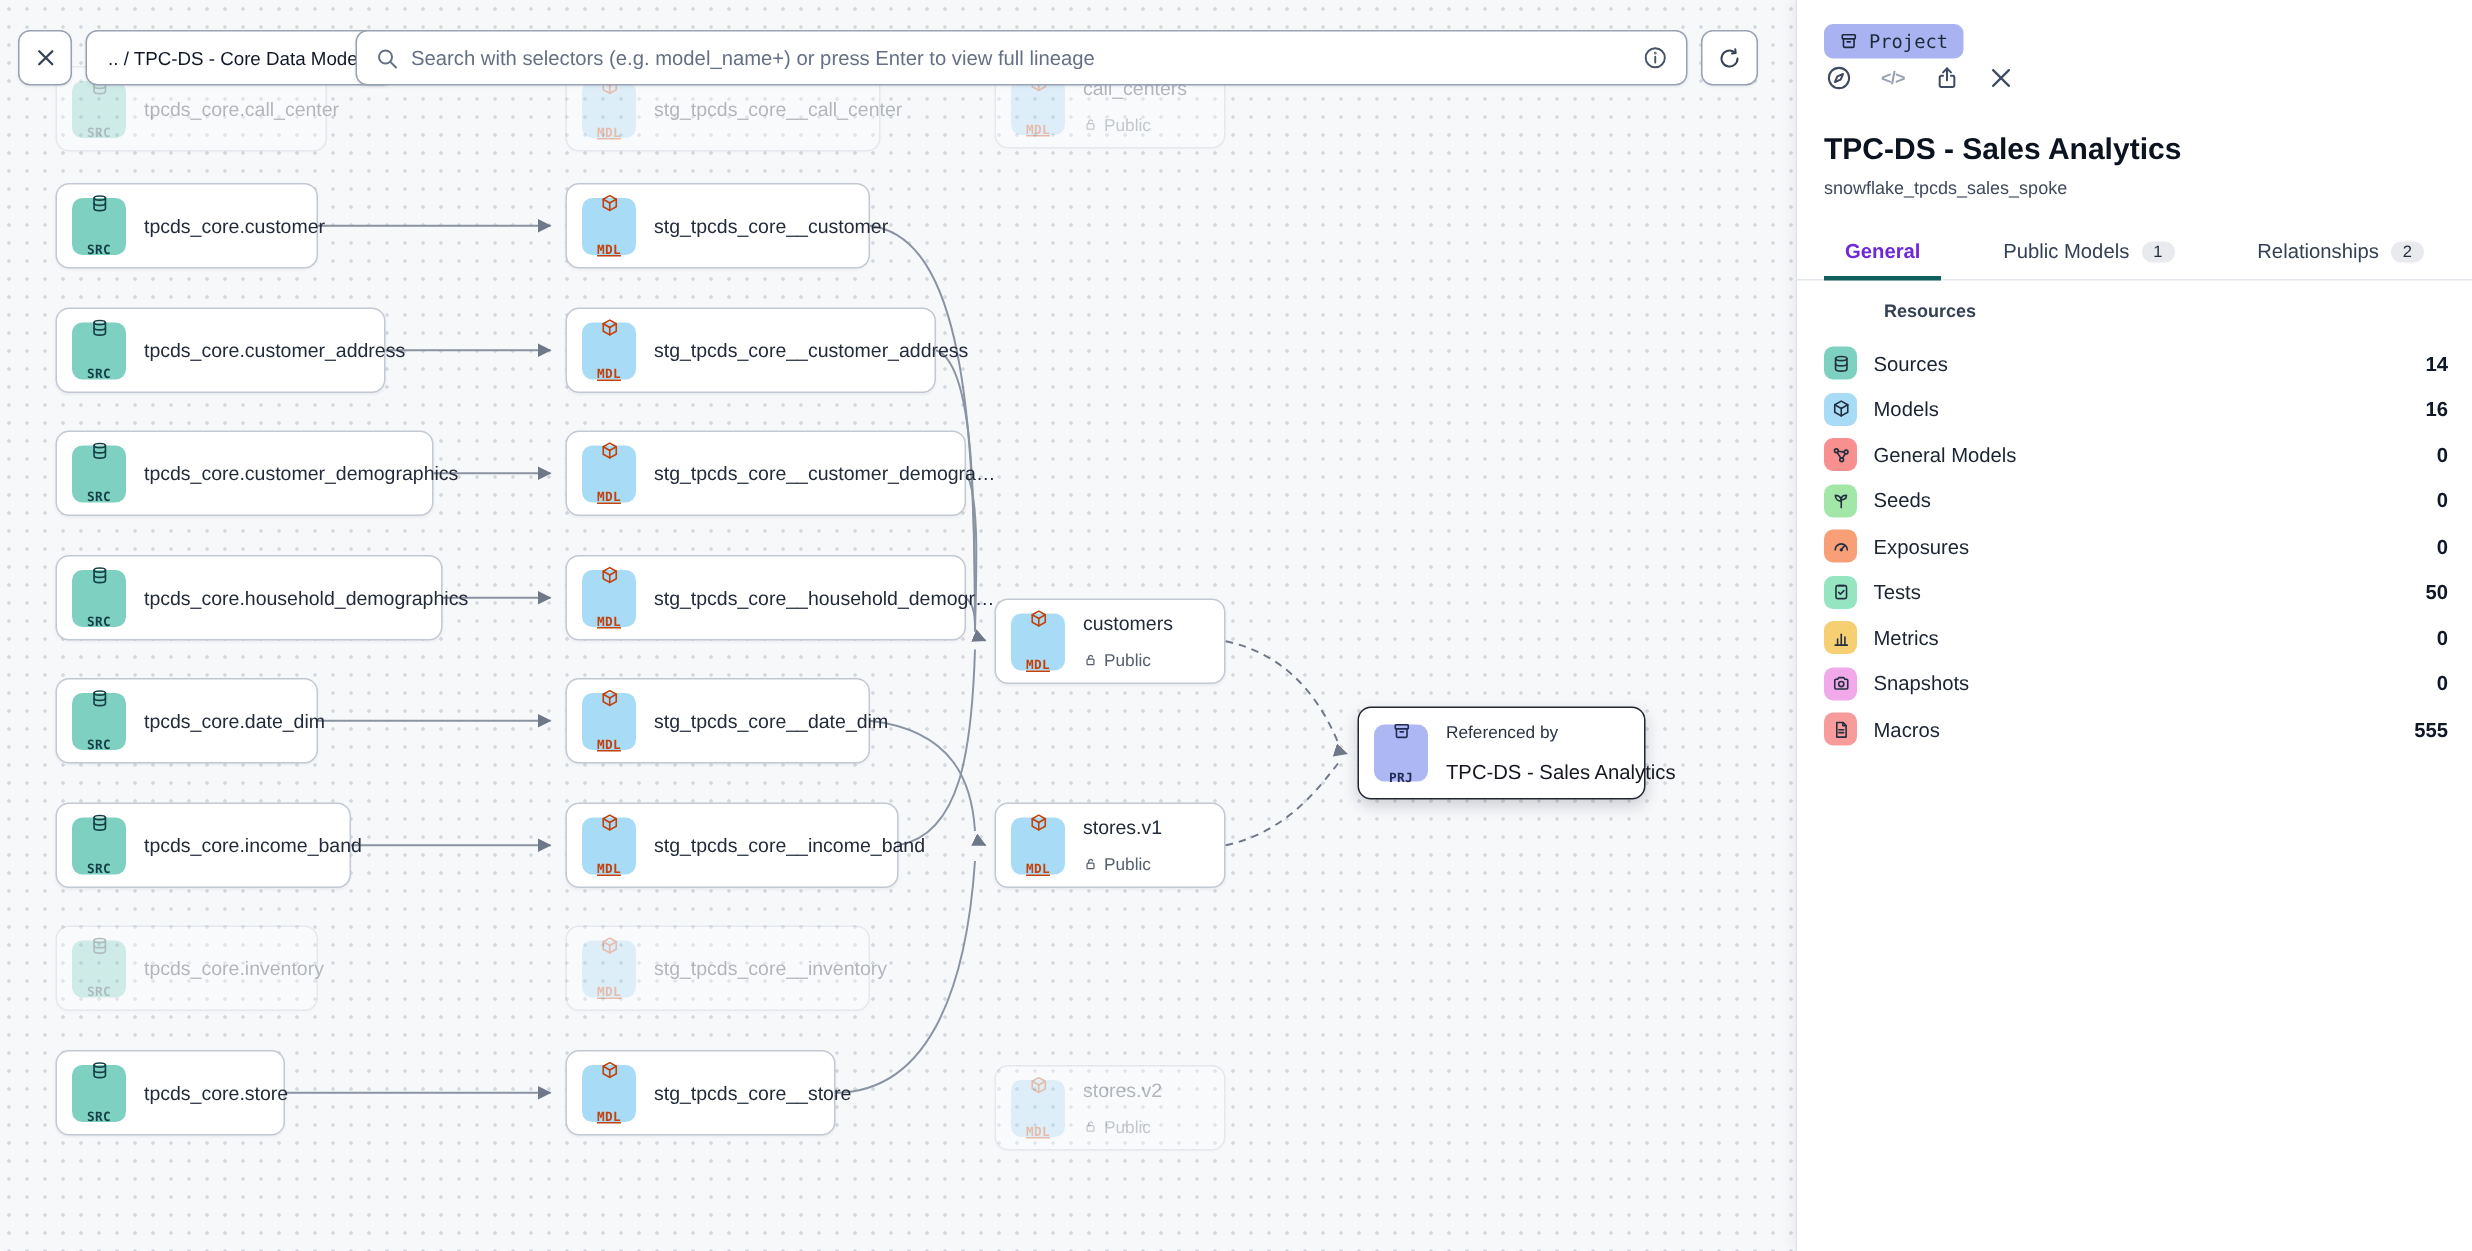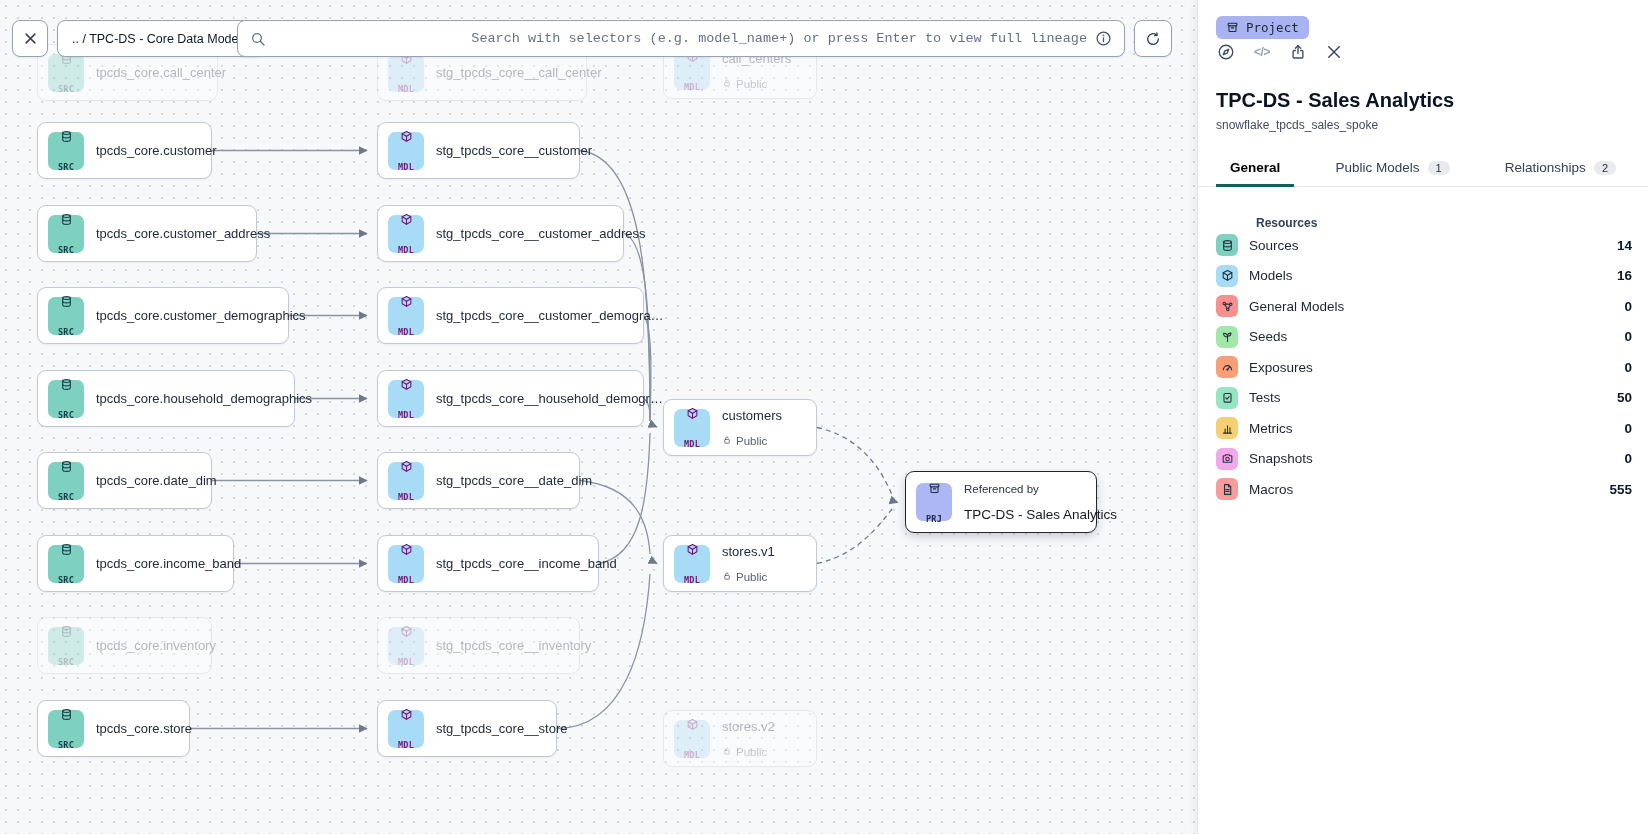--- a/index.html
+++ b/index.html
@@ -19,40 +19,40 @@
     border-radius:9px; height:57px; display:flex; align-items:center; gap:12px;
     padding:0 14px 0 10px; box-shadow:0 1px 2px rgba(16,24,40,.05); cursor:pointer; }
   .node.faded { opacity:.32; }
   .nlabel { font-size:13px; color:#232b3a; white-space:nowrap; }
   .nbadge { width:36px; height:38px; border-radius:7px; display:flex; flex-direction:column;
     align-items:center; justify-content:center; flex:none; }
   .nbadge svg { width:13px; height:13px; }
   .nb-ab { font-size:8.5px; font-weight:700; letter-spacing:.2px; margin-top:15px;
     font-family:"DejaVu Sans Mono", monospace; }
   .b-src { background:#7ed0c0; color:#143f47; }
-  .b-mdl { background:#a8dcf6; color:#701a75; }
+  .b-mdl { background:#a8dcf6; color:#c2410c;text-decoration:underline; }
   .b-prj { background:#adb7f3; color:#222b54; }
   .ncol { display:flex; flex-direction:column; gap:12px; }
   .nsub { display:flex; align-items:center; gap:4px; font-size:11.5px; color:#57606e; }
   .nsub svg { width:10px; height:10px; }
   .node.project { height:62px; border:1.5px solid #20252e;
     box-shadow:0 4px 10px rgba(16,24,40,.18); }
   .ncap { font-size:11.5px; color:#2a3342; }
   .nname { font-size:13.5px; font-weight:500; color:#15191f; white-space:nowrap; }
 
   
   .chip { position:absolute; top:20px; height:37px; z-index:10; background:#fff;
     border:1px solid #98a2b3; border-radius:8px; display:flex; align-items:center;
     box-shadow:0 1px 2px rgba(16,24,40,.07); }
   .chip svg { flex:none; }
   .close-chip { left:12px; width:36px; justify-content:center; cursor:pointer; }
   .crumb-chip { left:57px; padding:0 14px; font-size:12.5px; color:#101828; cursor:pointer; }
   .search-chip { left:237px; width:888px; padding:0 12px; gap:8px; }
   .search-chip input { flex:1; border:none; outline:none; font-size:13.5px; color:#101828;
-    font-family:Liberation Mono, monospace; background:transparent;text-align:right; }
+    font-family:Liberation Sans, sans-serif; background:transparent; }
   .search-chip input::placeholder { color:#667085; }
   .refresh-chip { left:1134px; width:38px; justify-content:center; cursor:pointer; }
 
   
   .panel { position:absolute; left:1197px; top:0; width:451px; height:834px; z-index:20;
     background:#fff; border-left:1px solid #e0e3e8; box-shadow:-3px 0 8px rgba(16,24,40,.05);
     padding:16px 16px 0 18px; }
   .panel-head { display:flex; justify-content:space-between; align-items:flex-start;flex-direction:column; }
   .proj-badge { display:inline-flex; align-items:center; gap:7px; background:#a9b3f2;
     border-radius:6px; padding:4px 10px; font-size:12.5px; color:#1d2939;
@@ -69,26 +69,26 @@
     border:1px solid #98a2b3; border-radius:8px; display:flex; align-items:center;
     justify-content:center; gap:9px; font-size:13.5px; color:#101828; cursor:pointer;
     font-family:"Liberation Sans", sans-serif; }
   .overview-btn svg { width:15px; height:15px; color:#344054; }
 
   .tabs { margin:22px -16px 0 -18px; padding:0 18px; display:flex;
     justify-content:space-between; border-bottom:1px solid #e4e7ec; }
   .tab { display:flex; align-items:center; gap:8px; padding:6px 14px 9px 14px;
     font-size:13.5px; color:#344054; font-weight:500; cursor:pointer;
     border-bottom:3px solid transparent; margin-bottom:-1px; }
-  .tab.active { color:#000000; font-weight:700; border-bottom-color:#12605e; }
+  .tab.active { color:#6d28d9; font-weight:700; border-bottom-color:#12605e; }
   .tab-pill { background:#e9eaee; border-radius:10px; padding:1px 8px; font-size:11px;
     color:#1f2939; font-weight:500; }
 
-  .res-header { margin-top:29px; font-size:12px; font-weight:700; color:#344054;padding-left:40px; }
-  .res-list { margin-top:0; }
+  .res-header { margin-top:13px; font-size:12px; font-weight:700; color:#344054;padding-left:40px; }
+  .res-list { margin-top:13px; }
   .res-row { display:flex; align-items:center; height:30.5px; cursor:pointer; }
   .res-ic { width:22px; height:22px; border-radius:6px; display:flex; align-items:center;
     justify-content:center; color:#243040; flex:none; }
   .res-ic svg { width:13px; height:13px; }
   .res-label { margin-left:11px; font-size:13.5px; color:#1b2432; }
   .res-count { margin-left:auto; font-size:13.5px; font-weight:600; color:#101828; }
 </style>
 </head>
 <body>
 

